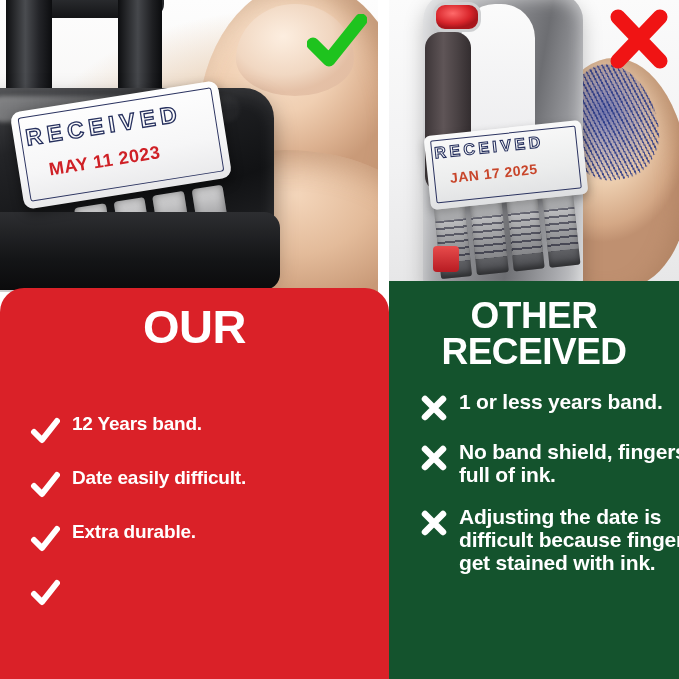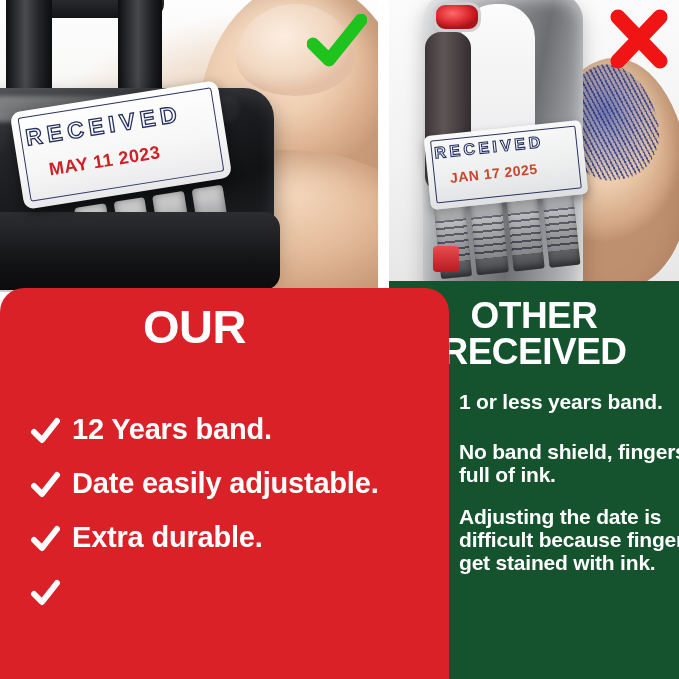--- a/index.html
+++ b/index.html
@@ -89,40 +89,40 @@
   .rp-redlever{position:absolute;left:44px;top:246px;width:26px;height:26px;border-radius:4px;
      background:linear-gradient(180deg,#e84c4c,#b71b22);}
 
   
   .badge{position:absolute;}
   .check-badge{left:307px;top:14px;width:60px;height:56px;}
   .x-badge{left:606px;top:8px;width:66px;height:62px;}
 
   
   .panel-black{position:absolute;left:389px;top:281px;width:290px;height:398px;background:#14532d;}
-  .panel-red{position:absolute;left:0px;top:288px;width:449px;height:391px;background:#da2128;
+  .panel-red{position:absolute;left:0px;top:288px;width:389px;height:391px;background:#da2128;
      border-radius:24px 24px 0 0;}
 
   .heading{color:#ffffff;font-weight:700;text-align:center;line-height:.98;letter-spacing:-0.5px;}
   .heading-red{position:absolute;left:0;top:16px;width:389px;font-size:47px;}
   .heading-black{position:absolute;left:0;top:17px;width:290px;font-size:37px;}
 
   .bullets{position:absolute;left:0;width:100%;}
   .bullets-red{top:126px;padding-left:30px;padding-right:12px;}
   .bullets-black{top:110px;padding-left:32px;padding-right:10px;}
 
   .bullet{display:flex;align-items:flex-start;color:#fff;font-weight:700;}
   .bullet-red{margin-bottom:22px;}
   .bullet-black{margin-bottom:20px;}
 
   .bullet-icon{flex:0 0 auto;margin-right:12px;}
   .bullet-icon-red{width:30px;height:30px;margin-top:2px;}
   .bullet-icon-black{width:26px;height:26px;margin-top:4px;}
 
-  .bullet-text-red{font-size:29px;line-height:1.07;letter-spacing:-0.2px;text-align:right;}
+  .bullet-text-red{font-size:19px;line-height:1.07;letter-spacing:-0.2px;text-align:right;}
   .bullet-text-black{font-size:21px;line-height:1.08;letter-spacing:-0.2px;}
 </style>
 </head>
 <body>
 
 <div id="root">
 
   <div class="photos">
 
     <div class="photo photo-left">
@@ -225,21 +225,21 @@
       <div class="bullet bullet-red">
         <svg class="bullet-icon bullet-icon-red" viewBox="0 0 30 30">
           <path d="M4 16 L12 24 L27 5" fill="none" stroke="#ffffff" stroke-width="6" stroke-linecap="round" stroke-linejoin="round"></path>
         </svg>
         <span class="bullet-text-red">12 Years band.</span>
       </div>
       <div class="bullet bullet-red">
         <svg class="bullet-icon bullet-icon-red" viewBox="0 0 30 30">
           <path d="M4 16 L12 24 L27 5" fill="none" stroke="#ffffff" stroke-width="6" stroke-linecap="round" stroke-linejoin="round"></path>
         </svg>
-        <span class="bullet-text-red">Date easily adjustable.</span>
+        <span class="bullet-text-red">Date easily difficult.</span>
       </div>
       <div class="bullet bullet-red">
         <svg class="bullet-icon bullet-icon-red" viewBox="0 0 30 30">
           <path d="M4 16 L12 24 L27 5" fill="none" stroke="#ffffff" stroke-width="6" stroke-linecap="round" stroke-linejoin="round"></path>
         </svg>
         <span class="bullet-text-red">Extra durable.</span>
       </div>
       <div class="bullet bullet-red">
         <svg class="bullet-icon bullet-icon-red" viewBox="0 0 30 30">
           <path d="M4 16 L12 24 L27 5" fill="none" stroke="#ffffff" stroke-width="6" stroke-linecap="round" stroke-linejoin="round"></path>

